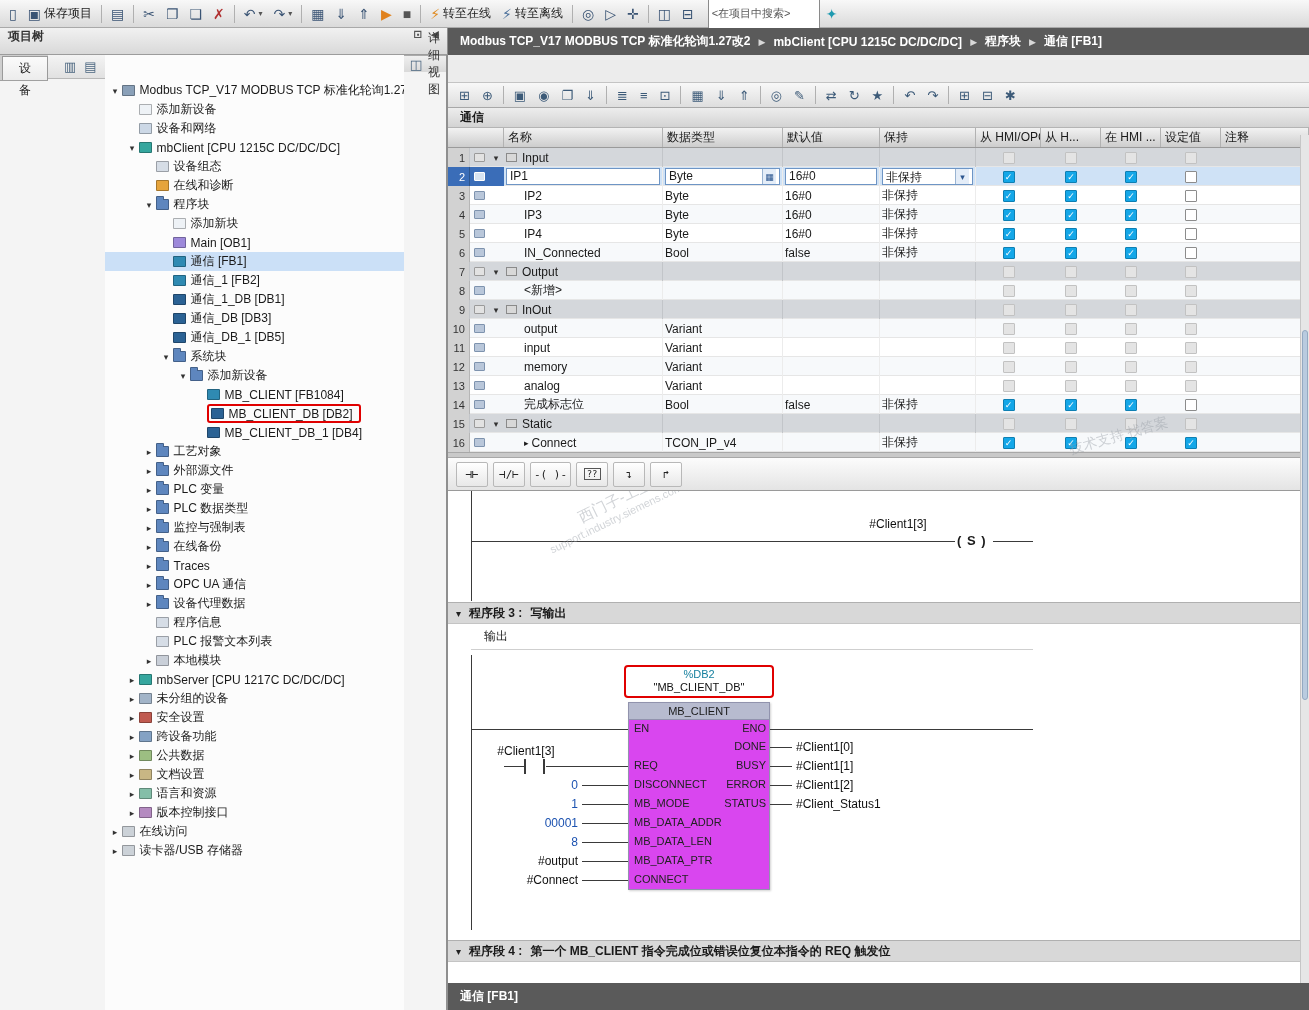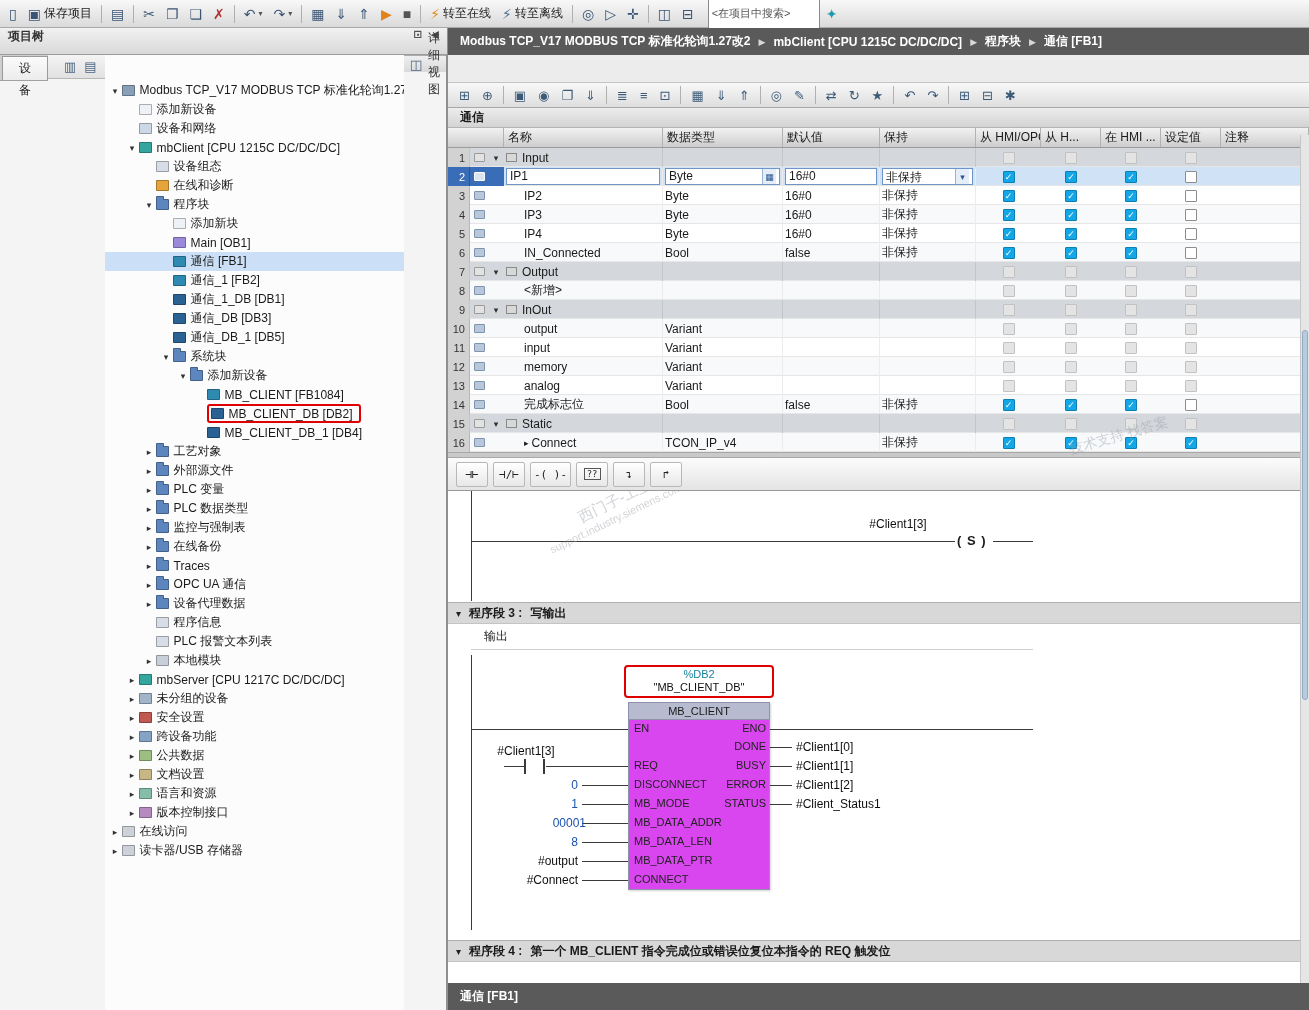--- a/index.html
+++ b/index.html
@@ -1142,21 +1142,21 @@
           <div class="wire" style="left:98px;top:275px;width:82px" data-name="contact-wire"></div>
           <div class="oplbl ctr var" style="left:18px;top:253px;width:120px" data-name="operand-label">#Client1[3]</div>
           <span class="pinl" style="left:186px;top:287px" data-name="pin-label">DISCONNECT</span>
           <div class="wire" style="left:134px;top:294px;width:46px" data-name="pin-wire"></div>
           <div class="oplbl r konst" style="left:0px;top:287px;width:130px" data-name="operand-label">0</div>
           <span class="pinl" style="left:186px;top:306px" data-name="pin-label">MB_MODE</span>
           <div class="wire" style="left:134px;top:313px;width:46px" data-name="pin-wire"></div>
           <div class="oplbl r konst" style="left:0px;top:306px;width:130px" data-name="operand-label">1</div>
           <span class="pinl" style="left:186px;top:325px" data-name="pin-label">MB_DATA_ADDR</span>
           <div class="wire" style="left:134px;top:332px;width:46px" data-name="pin-wire"></div>
-          <div class="oplbl r konst" style="left:8px;top:325px;width:130px" data-name="operand-label">00001</div>
+          <div class="oplbl r konst" style="left:0px;top:325px;width:130px" data-name="operand-label">00001</div>
           <span class="pinl" style="left:186px;top:344px" data-name="pin-label">MB_DATA_LEN</span>
           <div class="wire" style="left:134px;top:351px;width:46px" data-name="pin-wire"></div>
           <div class="oplbl r konst" style="left:0px;top:344px;width:130px" data-name="operand-label">8</div>
           <span class="pinl" style="left:186px;top:363px" data-name="pin-label">MB_DATA_PTR</span>
           <div class="wire" style="left:134px;top:370px;width:46px" data-name="pin-wire"></div>
           <div class="oplbl r var" style="left:0px;top:363px;width:130px" data-name="operand-label">#output</div>
           <span class="pinl" style="left:186px;top:382px" data-name="pin-label">CONNECT</span>
           <div class="wire" style="left:134px;top:389px;width:46px" data-name="pin-wire"></div>
           <div class="oplbl r var" style="left:0px;top:382px;width:130px" data-name="operand-label">#Connect</div>
           <span class="pinr" style="top:249px" data-name="pin-label">DONE</span>

